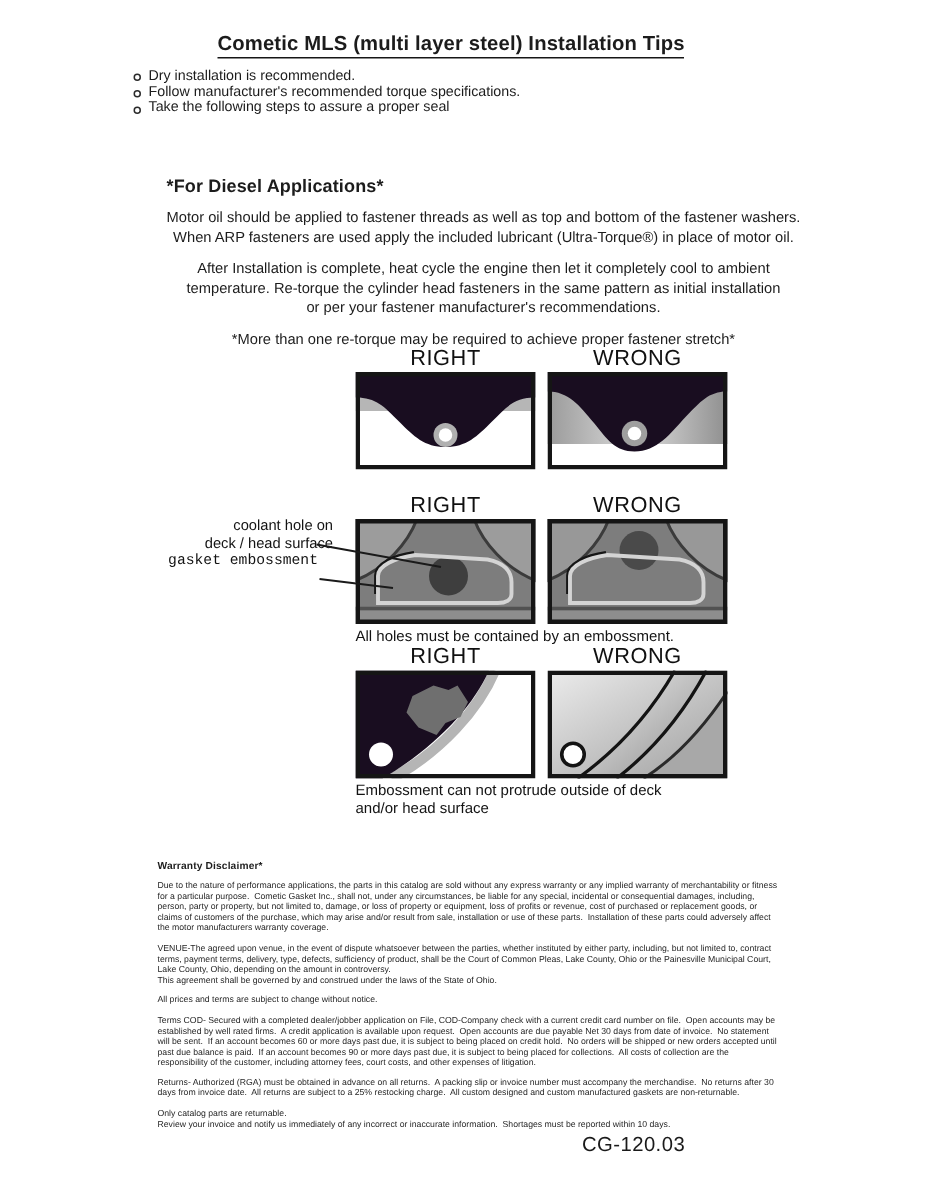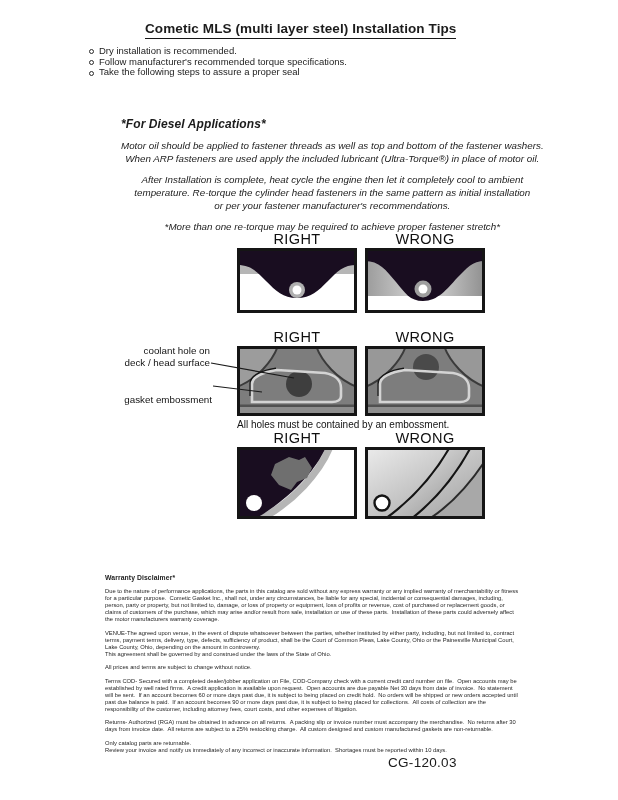--- a/index.html
+++ b/index.html
@@ -20,35 +20,35 @@
     content:""; position:absolute; left:0; top:3.2px; width:3.2px; height:3.2px;
     border:0.9px solid #2a2a2a; border-radius:50%;
   }
   .subtips { margin-left:26px; }
   .subtip { position:relative; padding-left:8px; font-size:9.5px; line-height:11.2px; white-space:pre; }
   .subtip::before {
     content:""; position:absolute; left:0; top:3.6px; width:3.4px; height:3.4px;
     background:#1c1c1c; border-radius:50%;
   }
   
-  .diesel { position:absolute; left:121px; top:117px;font-style:italic; }
+  .diesel { position:absolute; left:111px; top:117px; }
   .diesel h2 { margin:0 0 8px 0; font-size:12px; letter-spacing:0.1px; }
   .diesel p { margin:0 0 8px 0; font-size:9.8px; line-height:13px; white-space:pre;text-align:center; }
   
   .fig { position:absolute; left:237px; width:260px; }
   .fig-1 { top:231px; } .fig-2 { top:329px; } .fig-3 { top:430px; }
   .fig-labels { display:flex; gap:8px; }
   .fig-labels span { width:120px; text-align:center; font-size:14.5px; letter-spacing:0.4px; color:#101010; }
   .fig-panels { display:flex; gap:8px; margin-top:1px; }
   .fig-panels svg { display:block; }
   .fig-caption { margin-top:3px; font-size:10px; line-height:11.5px; white-space:pre; color:#131313; }
   
   .ann { position:absolute; font-size:9.8px; line-height:11.5px; text-align:right; white-space:pre; color:#131313; }
-  .ann-coolant { left:0; top:345px; width:210px; }
-  .ann-emboss  { left:0; top:394px; width:212px; }
+  .ann-coolant { left:12px; top:345px; width:210px; }
+  .ann-emboss  { left:0; top:368px; width:212px;font-family:Liberation Mono, monospace; }
   .leader-overlay { position:absolute; left:105px; top:340px; width:200px; height:60px; pointer-events:none; z-index:5; }
   
   .warranty { position:absolute; left:105px; top:574px; width:414px; }
   .warranty h3 { margin:0 0 7px 0; font-size:6.8px; letter-spacing:0.1px; }
   .warranty p { margin:0 0 6.5px 0; font-size:5.8px; line-height:7px; white-space:pre-wrap; color:#262626; }
   
   .pagenum { position:absolute; left:388px; top:755px; font-size:13.5px; letter-spacing:0.3px; color:#1a1a1a; white-space:pre; }
 </style>
 </head>
 <body>
@@ -175,20 +175,22 @@
         <rect width="120" height="72" fill="url(#g2)"></rect>
         <path d="M120,14 C104,38 86,58 64,72 L120,72 Z" fill="#a8a8a8"></path>
         <path d="M120,14 C104,38 86,58 64,72" stroke="#2a2a2a" stroke-width="2" fill="none"></path>
         <path d="M85,0 C70,26 48,52 20,72 L46,72 C72,52 92,26 106,0 Z" fill="url(#g3)"></path>
         <path d="M85,0 C70,26 48,52 20,72" stroke="#141414" stroke-width="2.2" fill="none"></path>
         <path d="M106,0 C92,26 72,52 46,72" stroke="#141414" stroke-width="2.2" fill="none"></path>
         <circle cx="17" cy="56" r="7.5" fill="#ffffff" stroke="#141414" stroke-width="2.4"></circle>
         <rect x="1.5" y="1.5" width="117" height="69" fill="none" stroke="#151515" stroke-width="3"></rect>
       </svg>
     </div>
+    <div class="fig-caption">Embossment can not protrude outside of deck
+and/or head surface</div>
   </div>
 
   <div class="warranty">
     <h3>Warranty Disclaimer*</h3>
     <p>Due to the nature of performance applications, the parts in this catalog are sold without any express warranty or any implied warranty of merchantability or fitness for a particular purpose.  Cometic Gasket Inc., shall not, under any circumstances, be liable for any special, incidental or consequential damages, including, person, party or property, but not limited to, damage, or loss of property or equipment, loss of profits or revenue, cost of purchased or replacement goods, or claims of customers of the purchase, which may arise and/or result from sale, installation or use of these parts.  Installation of these parts could adversely affect the motor manufacturers warranty coverage.</p>
     <p>VENUE-The agreed upon venue, in the event of dispute whatsoever between the parties, whether instituted by either party, including, but not limited to, contract terms, payment terms, delivery, type, defects, sufficiency of product, shall be the Court of Common Pleas, Lake County, Ohio or the Painesville Municipal Court, Lake County, Ohio, depending on the amount in controversy.
 This agreement shall be governed by and construed under the laws of the State of Ohio.</p>
     <p>All prices and terms are subject to change without notice.</p>
     <p>Terms COD- Secured with a completed dealer/jobber application on File, COD-Company check with a current credit card number on file.  Open accounts may be established by well rated firms.  A credit application is available upon request.  Open accounts are due payable Net 30 days from date of invoice.  No statement will be sent.  If an account becomes 60 or more days past due, it is subject to being placed on credit hold.  No orders will be shipped or new orders accepted until past due balance is paid.  If an account becomes 90 or more days past due, it is subject to being placed for collections.  All costs of collection are the responsibility of the customer, including attorney fees, court costs, and other expenses of litigation.</p>
     <p>Returns- Authorized (RGA) must be obtained in advance on all returns.  A packing slip or invoice number must accompany the merchandise.  No returns after 30 days from invoice date.  All returns are subject to a 25% restocking charge.  All custom designed and custom manufactured gaskets are non-returnable.</p>

